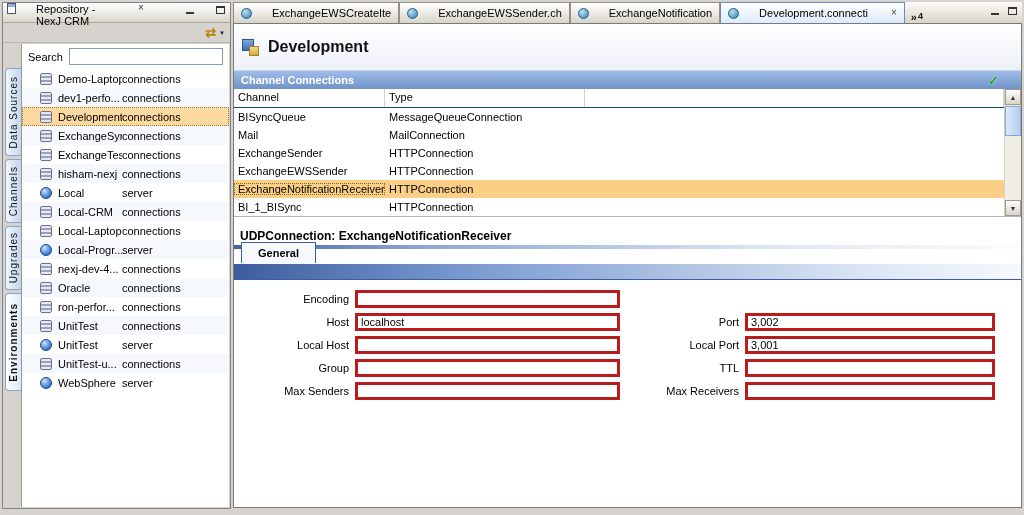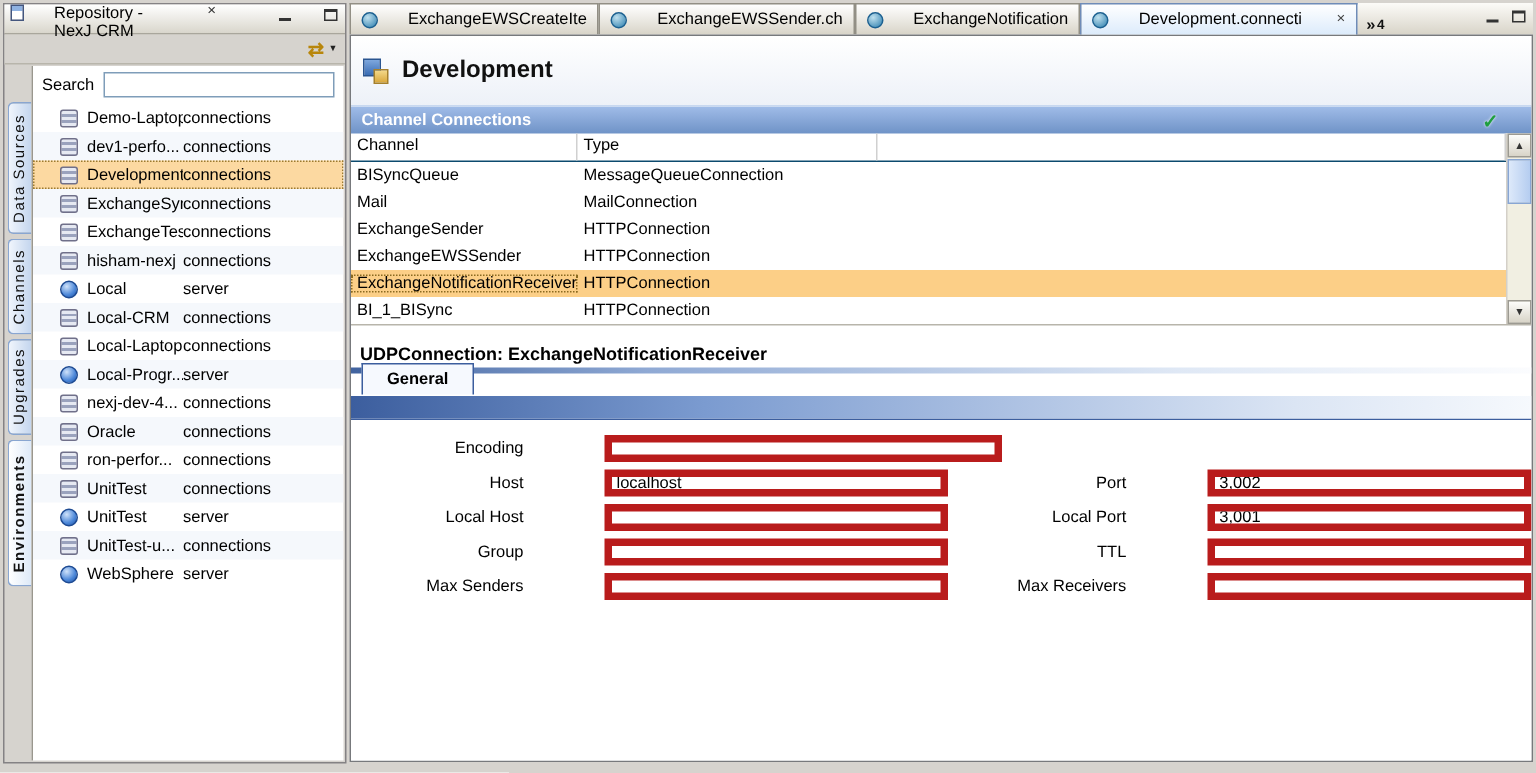--- a/index.html
+++ b/index.html
@@ -69,21 +69,21 @@
   .sbtn.up { top:0; } .sbtn.down { bottom:0; }
   .sthumb { position:absolute; left:0; top:17px; width:16px; height:30px; background:linear-gradient(to right,#dde9fa,#b5cdf0); border:1px solid #88a6d4; }
   .dtitle { padding:4px 6px 2px 6px; font-size:12px; font-weight:bold; }
   .dgrad { height:4px; background:linear-gradient(to right,#41639f,#8fa9d4 25%,#dfe8f5 70%,#fbfcfe); }
   .gtrow { position:relative; height:26px; margin-top:4px; }
   .gbar { position:absolute; left:0; right:0; bottom:0; height:15px; background:linear-gradient(to right,#3c5e9e,#7b9bd0 30%,#dbe5f4 80%,#f6f9fd); }
   .gtab { position:absolute; left:7px; bottom:16px; height:21px; display:flex; align-items:center; padding:0 16px; background:#f6f9fe; border:1px solid #3c5e9e; border-bottom:none; font-weight:bold; }
   .formpanel { background:#fff; border-top:1px solid #3c5e9e; padding-top:7px; height:245px; }
   .formrow { display:flex; align-items:center; height:23px; }
   .fl { width:121px; flex:0 0 121px; text-align:right; padding-right:6px; white-space:nowrap; }
-  .fi { width:265px; height:18px; border:5px solid #b91c1c; font:11px "Liberation Sans",sans-serif; padding:0 3px;margin-left:48px; }
+  .fi { width:265px; height:18px; border:3px solid #b91c1c; font:11px "Liberation Sans",sans-serif; padding:0 3px; }
   .frl { width:125px; flex:0 0 125px; text-align:right; padding-right:6px; white-space:nowrap; }
   .fi.r { width:250px; }
   .formrow.descrow { align-items:flex-start; height:auto; margin-top:1px; }
   .descwrap { position:relative; width:646px; height:74px; border:1px solid #7f9db9; background:#fff; }
   .descwrap textarea { display:block; width:calc(100% - 17px); height:100%; border:none; resize:none; outline:none; font:11px "Liberation Sans",sans-serif; padding:2px 3px; }
   .descscroll { position:absolute; right:0; top:0; bottom:0; width:17px; background:#f1efe2; border-left:1px solid #d0cec2; }
 </style>
 </head>
 <body>
 

